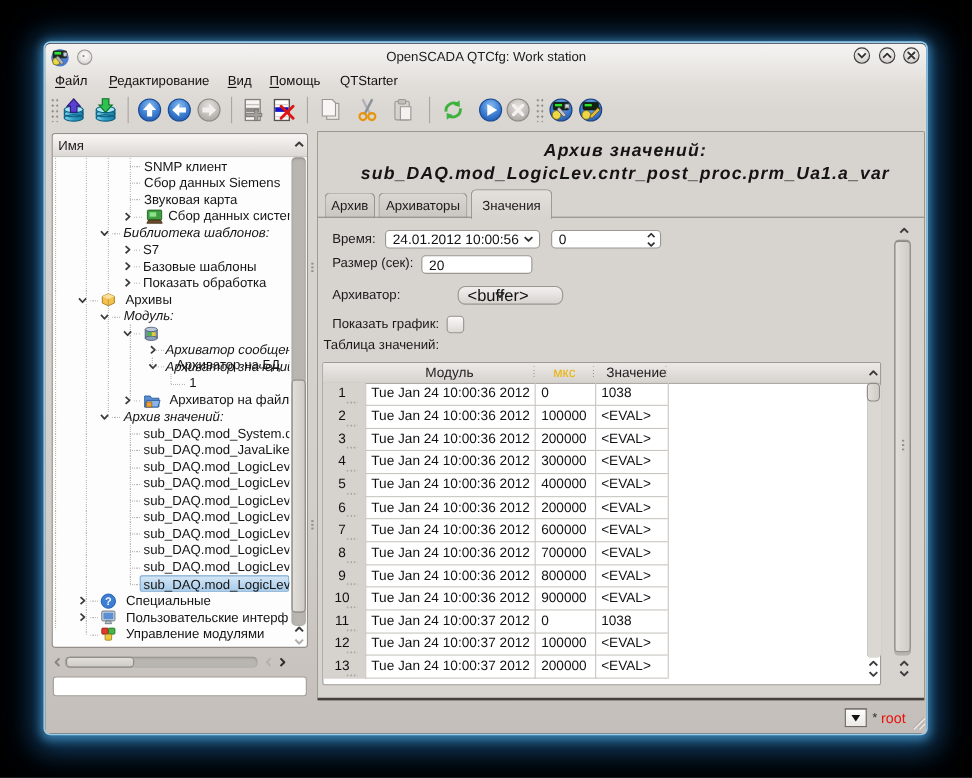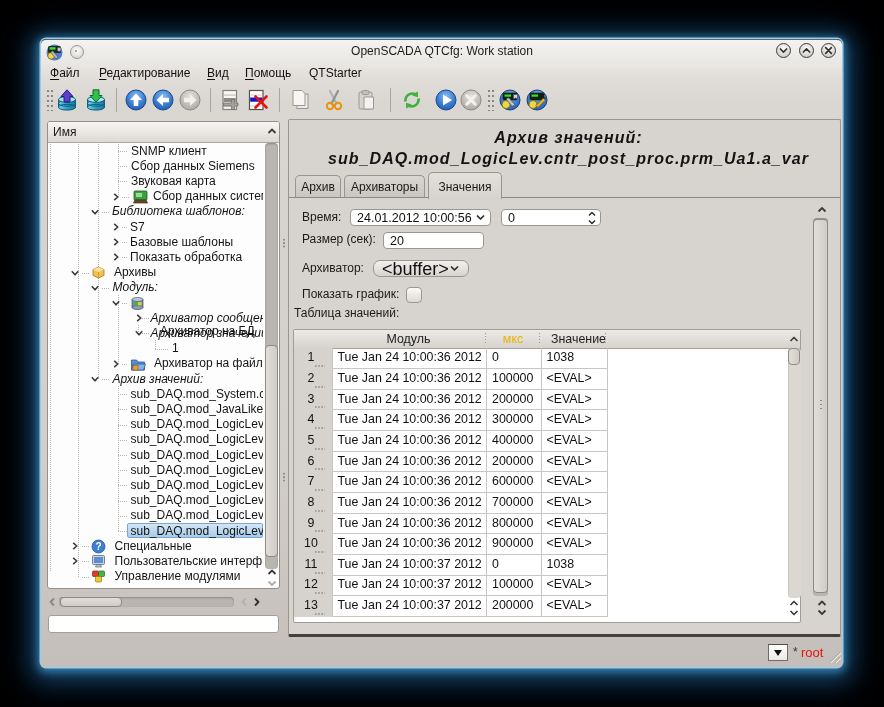--- a/index.html
+++ b/index.html
@@ -35,21 +35,21 @@
   background:#d7d3cf;box-sizing:border-box;}
 .tab{position:absolute;top:175px;height:23px;border:1px solid #9a948e;border-bottom:none;
   border-radius:5px 5px 0 0;background:linear-gradient(180deg,#dad6d2,#c9c5c0);
   font-size:12px;color:#1a1a1a;text-align:center;box-sizing:border-box;padding-top:4px;}
 .tabsel{top:172px;height:27px;padding-top:7px;background:linear-gradient(180deg,#e3e0dc,#d6d2ce);z-index:3;}
 #tabline{position:absolute;left:289px;top:197px;width:551px;height:1px;background:#8f8983;z-index:2;}
 
 .input{position:absolute;background:#fff;border:1px solid #9b9691;border-radius:4px;box-sizing:border-box;
   font-size:12.5px;color:#111;padding:1px 0 0 6px;line-height:15px;white-space:nowrap;}
 .gcombo{position:absolute;background:linear-gradient(180deg,#f2f0ee,#d7d3cf);border:1px solid #9b9691;border-radius:7px;box-sizing:border-box;
-  font-size:18px;color:#111;padding:1px 0 0 8px;line-height:15px;}
+  font-size:15px;color:#111;padding:1px 0 0 8px;line-height:15px;margin-left:43px;}
 
 #tblwrap{position:absolute;left:293px;top:329px;width:508px;height:294px;background:#fff;
   border:1px solid #a09b96;border-radius:2px;box-sizing:border-box;}
 .cell{position:absolute;white-space:nowrap;font-size:12.4px;color:#111;}
 .vline{position:absolute;width:1px;background:#c9c5c1;}
 .hline{position:absolute;height:1px;background:#c9c5c1;}
 </style></head>
 <body>
 <div id="glow"></div>
 <div id="win"></div>

